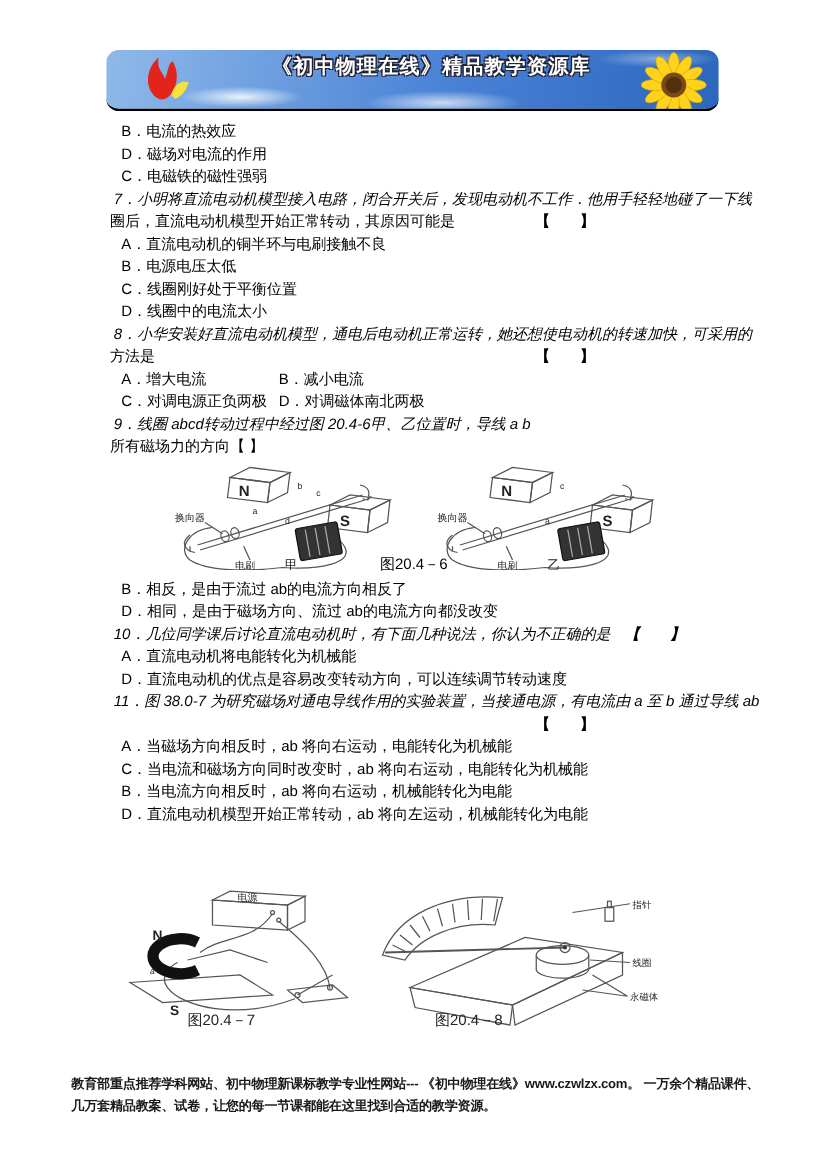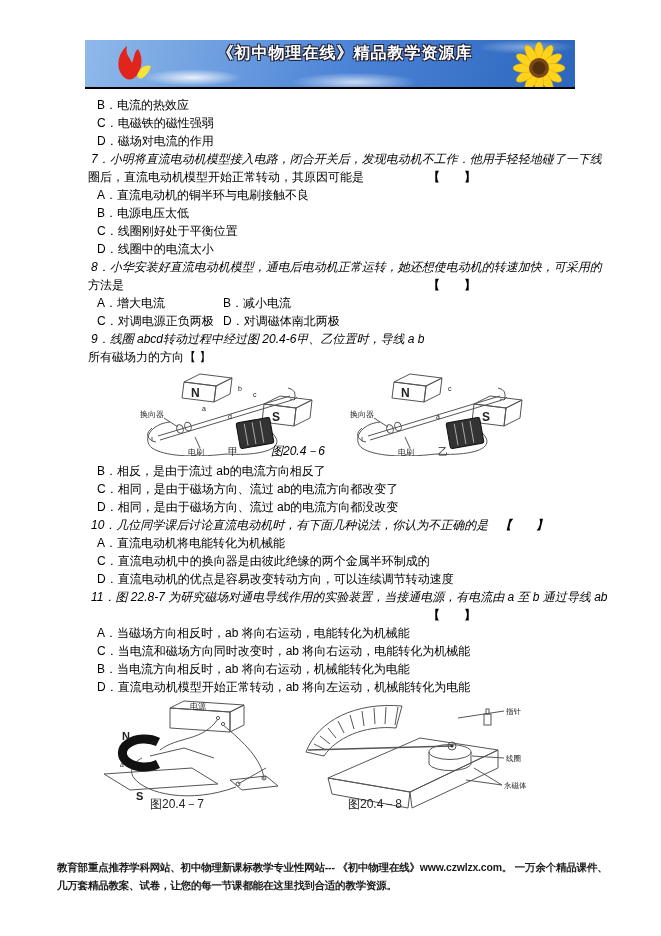--- a/index.html
+++ b/index.html
@@ -10,20 +10,21 @@
   }
   
   .banner{
     position:absolute;left:85px;top:40px;width:490px;height:47px;
     border-bottom:2px solid #000;overflow:hidden;
     background:
       radial-gradient(ellipse 70px 12px at 22% 80%, rgba(255,255,255,.85), rgba(255,255,255,0) 70%),
       radial-gradient(ellipse 90px 14px at 55% 90%, rgba(255,255,255,.7), rgba(255,255,255,0) 70%),
       radial-gradient(ellipse 70px 10px at 90% 15%, rgba(255,255,255,.4), rgba(255,255,255,0) 70%),
       linear-gradient(100deg,#8fb9e9 0%,#4a82d6 55%,#2c67bd 100%);
+    border-radius: 10px;
   }
   .banner-logo{position:absolute;left:24px;top:2px;}
   .banner-center{position:absolute;left:110px;top:3px;width:300px;text-align:center;}
   .banner-title{
     font-size:16px;font-weight:bold;color:#fff;letter-spacing:1px;white-space:nowrap;
     text-shadow:-1px -1px 0 #223,1px -1px 0 #223,-1px 1px 0 #223,1px 1px 0 #223;
   }
   .banner-url{
     font-size:13px;font-weight:bold;color:#f52600;letter-spacing:2px;white-space:nowrap;
     font-family:"Liberation Mono","DejaVu Sans Mono",monospace;
@@ -41,22 +42,22 @@
   .stem{padding-left:3px;font-style:italic;}
   .bkt{font-weight:bold;}
   .bkt-abs{position:absolute;left:340px;top:0;}
   .bkt-inl{margin-left:8px;}
   .optrow{display:flex;padding-left:9px;white-space:nowrap;height:18px;}
   .optrow .col1{width:126px;}
   
   .fig6wrap{position:relative;height:96px;}
   .fig6wrap svg{position:absolute;top:0;}
   .fig6-jia{left:52px;} .fig6-yi{left:262px;}
-  .fig6cap{position:absolute;left:150px;top:76px;width:120px;text-align:center;height:18px;font-style:italic;}
-  .fig78wrap{position:relative;height:118px;}
+  .fig6cap{position:absolute;left:150px;top:76px;width:120px;text-align:right;height:18px;}
+  .fig78wrap{position:relative;height:118px;margin-top:48px;}
   .fig78wrap svg{position:absolute;top:2px;}
   .fig7{left:6px;} .fig8{left:210px;}
   svg text{fill:#222;}
   .sk{stroke:#555;fill:none;stroke-width:1;}
   .skd{stroke:#111;fill:none;}
   
   .footer{
     position:absolute;left:57px;top:859px;width:580px;
     font-size:10.5px;font-weight:bold;line-height:17.5px;color:#1a1a1a;
     letter-spacing:-0.2px;white-space:nowrap;
@@ -92,22 +93,22 @@
         <ellipse cx="28" cy="13" rx="4.5" ry="11" transform="rotate(330 28 28)"></ellipse>
       </g>
       <circle cx="28" cy="28" r="10" fill="#7a4a16"></circle>
       <circle cx="28" cy="28" r="6.5" fill="#53300c"></circle>
     </svg>
   </div>
 
   <div class="doc">
 
     <div class="ln opt">B．电流的热效应</div>
+    <div class="ln opt">D．磁场对电流的作用</div>
     <div class="ln opt">C．电磁铁的磁性强弱</div>
-    <div class="ln opt">D．磁场对电流的作用</div>
 
     <div class="ln stem">7．小明将直流电动机模型接入电路，闭合开关后，发现电动机不工作．他用手轻轻地碰了一下线</div>
     <div class="ln">
       <span>圈后，直流电动机模型开始正常转动，其原因可能是</span>
       <span class="bkt bkt-abs">【　　】</span>
     </div>
     <div class="ln opt">A．直流电动机的铜半环与电刷接触不良</div>
     <div class="ln opt">B．电源电压太低</div>
     <div class="ln opt">C．线圈刚好处于平衡位置</div>
     <div class="ln opt">D．线圈中的电流太小</div>
@@ -195,32 +196,30 @@
         <text x="86" y="53" font-size="7">a</text>
         <text x="0" y="51" font-size="8">换向器</text>
         <text x="48" y="89" font-size="8">电刷</text>
         <text x="88" y="89" font-size="10">乙</text>
       </svg>
 
       <div class="fig6cap">图20.4－6</div>
     </div>
 
     <div class="ln opt">B．相反，是由于流过 ab的电流方向相反了</div>
-    <div class="ln opt">C．相同，是由于磁场方向、流过 ab的电流方向都改变了</div>
     <div class="ln opt">D．相同，是由于磁场方向、流过 ab的电流方向都没改变</div>
 
     <div class="ln stem">
       <span>10．几位同学课后讨论直流电动机时，有下面几种说法，你认为不正确的是</span>
       <span class="bkt bkt-inl">【　　】</span>
     </div>
     <div class="ln opt">A．直流电动机将电能转化为机械能</div>
-    <div class="ln opt">C．直流电动机中的换向器是由彼此绝缘的两个金属半环制成的</div>
     <div class="ln opt">D．直流电动机的优点是容易改变转动方向，可以连续调节转动速度</div>
 
-    <div class="ln stem">11．图 22.8-7 为研究磁场对通电导线作用的实验装置，当接通电源，有电流由 a 至 b 通过导线 ab</div>
+    <div class="ln stem">11．图 38.0-7 为研究磁场对通电导线作用的实验装置，当接通电源，有电流由 a 至 b 通过导线 ab</div>
     <div class="ln">
       <span class="bkt bkt-abs">【　　】</span>
     </div>
     <div class="ln opt">A．当磁场方向相反时，ab 将向右运动，电能转化为机械能</div>
     <div class="ln opt">C．当电流和磁场方向同时改变时，ab 将向右运动，电能转化为机械能</div>
     <div class="ln opt">B．当电流方向相反时，ab 将向右运动，机械能转化为电能</div>
     <div class="ln opt">D．直流电动机模型开始正常转动，ab 将向左运动，机械能转化为电能</div>
 
     <div class="fig78wrap">
       <svg class="fig7" width="195" height="112" viewBox="0 0 195 112">

